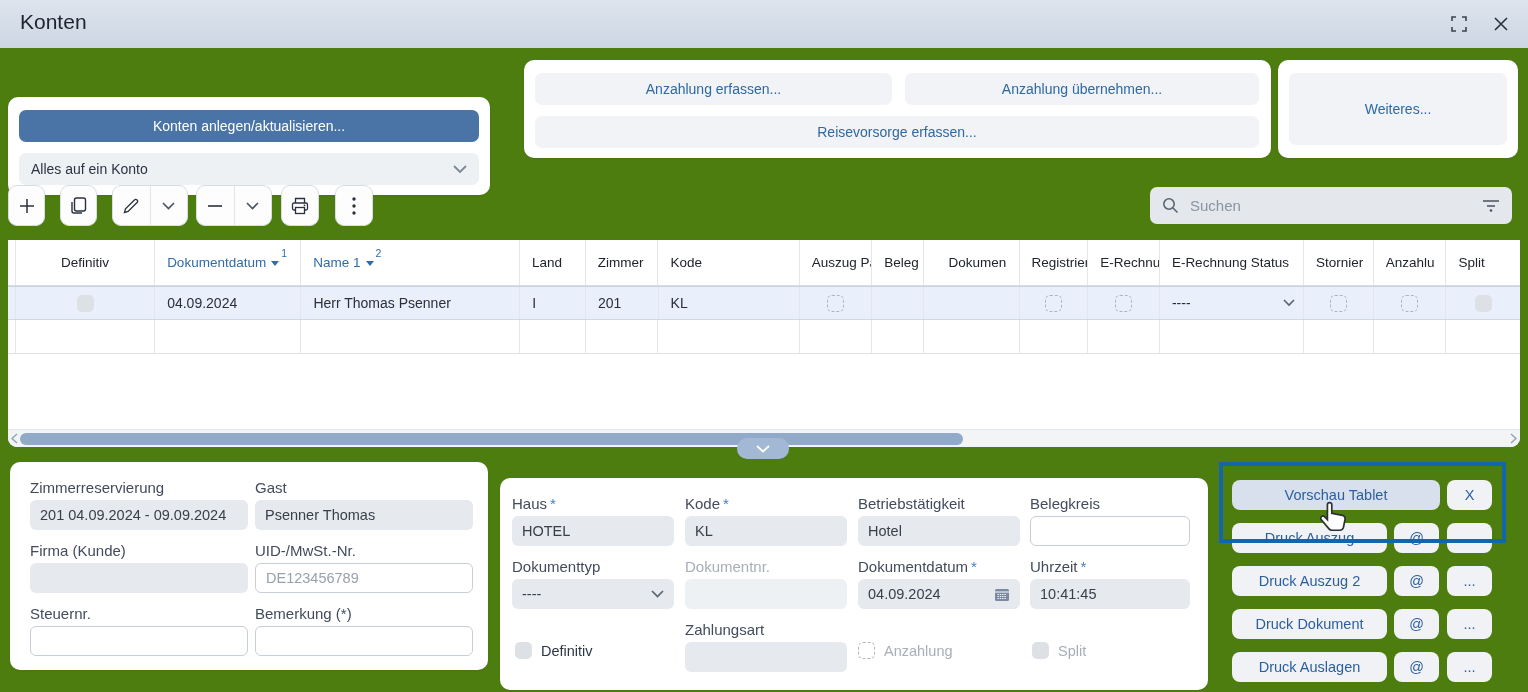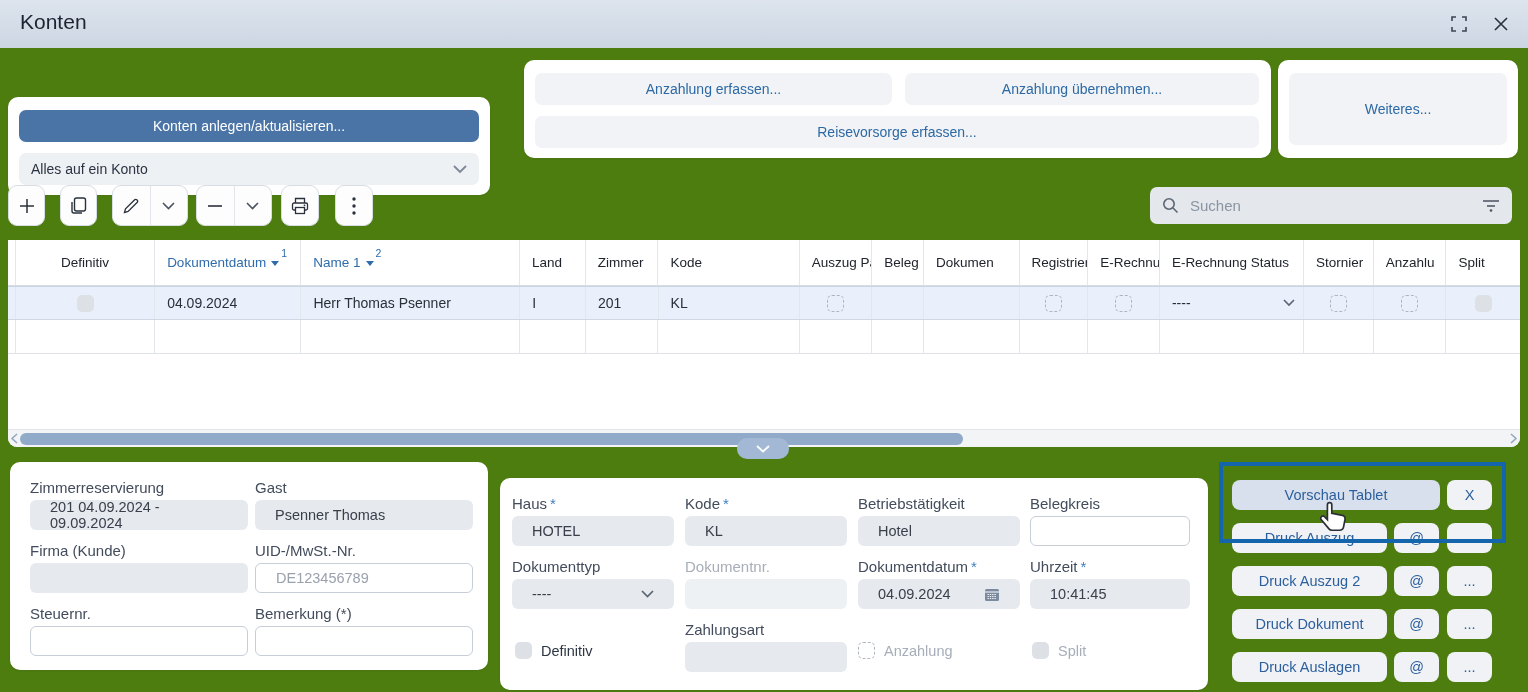--- a/index.html
+++ b/index.html
@@ -61,21 +61,21 @@
   .tri{display:inline-block;width:0;height:0;border-left:4px solid transparent;
         border-right:4px solid transparent;border-top:5px solid #2f6cab;margin:2px 2px 0 5px;}
   .sup{font-size:10.5px;color:#2f6cab;align-self:flex-start;margin-top:7px;}
   .row{height:34px;font-size:14px;color:#2a2f38;}
   .row1{background:#e9f0fb;border-top:1px solid #c9d4e2;border-bottom:1px solid #cfd8e4;}
   .row2{background:#fff;border-bottom:1px solid #dfe3e8;}
   .td{padding-left:12px;}
   .td.center{justify-content:center;padding-left:0;}
   .c0{width:8px;padding-left:0;} .c1{width:140px;} .c2{width:147px;} .c3{width:220px;}
   .c4{width:66px;} .c5{width:73px;} .c6{width:142px;} .c7{width:73px;} .c8{width:52px;}
-  .c9{width:96px;} .c10{width:69px;} .c11{width:72px;} .c12{width:145px;} .c13{width:70px;}
+  .c9{width:96px;justify-content:center;} .c10{width:69px;} .c11{width:72px;} .c12{width:145px;} .c13{width:70px;}
   .c14{width:73px;} .c15{width:74px;border-right:none;}
   .cb{width:17px;height:17px;border-radius:5px;background:#dde1e6;}
   .cb.dashed{background:transparent;border:1.5px dashed #aeb6c2;box-sizing:border-box;}
   .cellselect{display:flex;align-items:center;width:100%;padding-right:8px;cursor:pointer;}
   .cellselect .chev{margin-left:auto;}
   
   .hscroll{position:absolute;left:0px;bottom:0px;width:1512px;height:18px;background:#f2f4f6;
         border-top:1px solid #e2e6ea;border-radius:0 0 9px 9px;box-sizing:border-box;}
   .thumb{position:absolute;left:12px;top:3px;width:943px;height:12px;background:#92aac9;
         border-radius:6px;cursor:pointer;}
@@ -84,21 +84,21 @@
   .collapsepill{position:absolute;left:737px;top:438px;width:52px;height:21px;background:#a2b8d5;
         border-radius:10px;display:flex;align-items:center;justify-content:center;cursor:pointer;z-index:3;}
   
   .bcard{position:absolute;background:#fff;border-radius:10px;box-shadow:0 1px 2px rgba(40,50,70,.08);}
   .bleft{left:10px;top:462px;width:478px;height:208px;}
   .bmid{left:500px;top:462px;width:708px;height:212px;margin-top:16px;}
   .flabel{position:absolute;font-size:15px;color:#424c5c;}
   .flabel.dis{color:#a7aeb9;}
   .req{color:#3f7ec0;margin-left:3px;}
   .field{position:absolute;height:30px;border-radius:6px;box-sizing:border-box;font-size:14.5px;
-        color:#39404c;display:flex;align-items:center;padding:0 20px;}
+        color:#39404c;display:flex;align-items:center;padding:0 10px;}
   .field.ro{background:#e6e9ed;}
   .field.dis{background:#eef1f4;}
   .field.ed{background:#fff;border:1px solid #c7ced8;}
   .field .chev,.field .cal{margin-left:auto;}
   .ghost{color:#99a1ad;}
   .ckrow{position:absolute;display:flex;align-items:center;gap:9px;font-size:14.5px;color:#2d3644;}
   .ckrow.dis{color:#a7aeb9;}
   
   .pbtn{position:absolute;height:30px;border-radius:8px;background:#f0f2f5;color:#2b5f9e;
         font-size:14.5px;display:flex;align-items:center;justify-content:center;cursor:pointer;}

